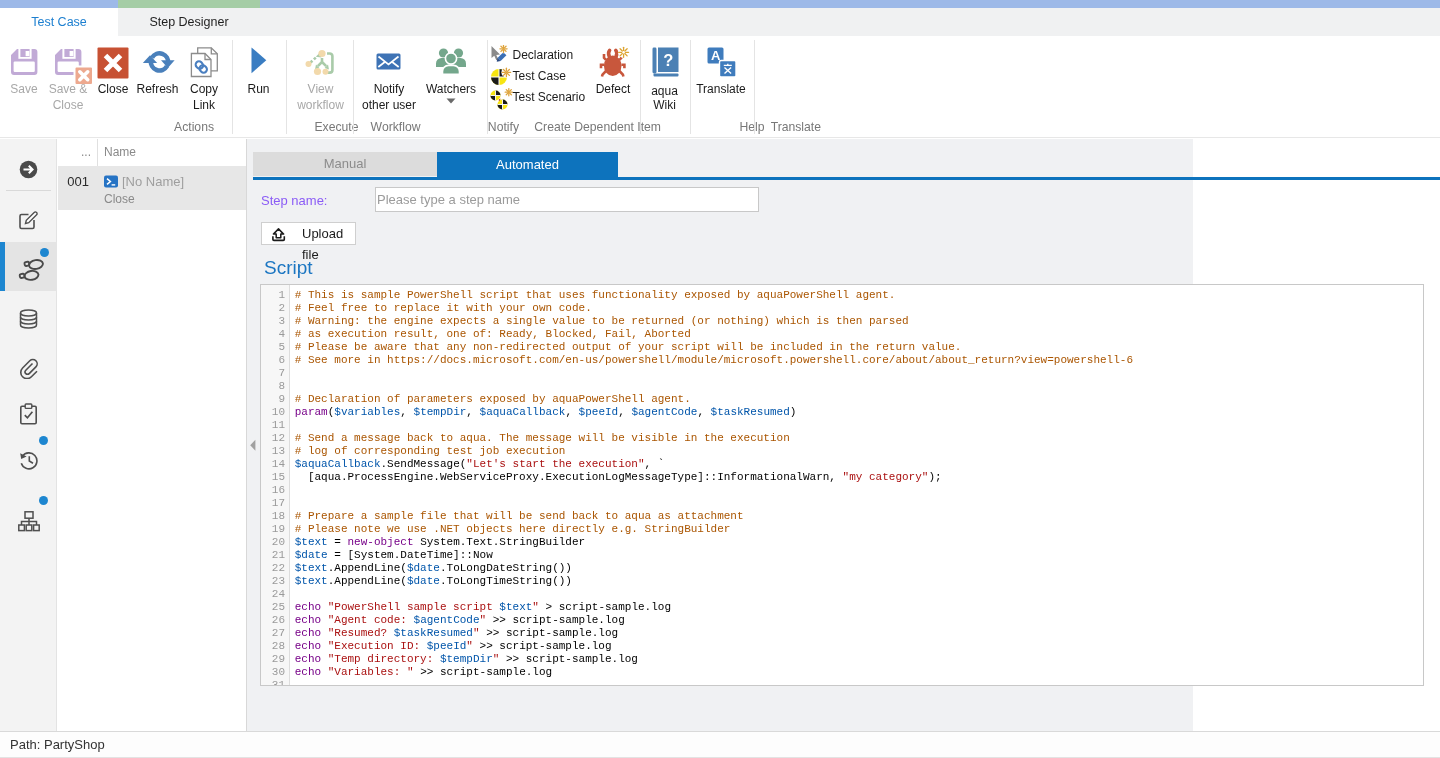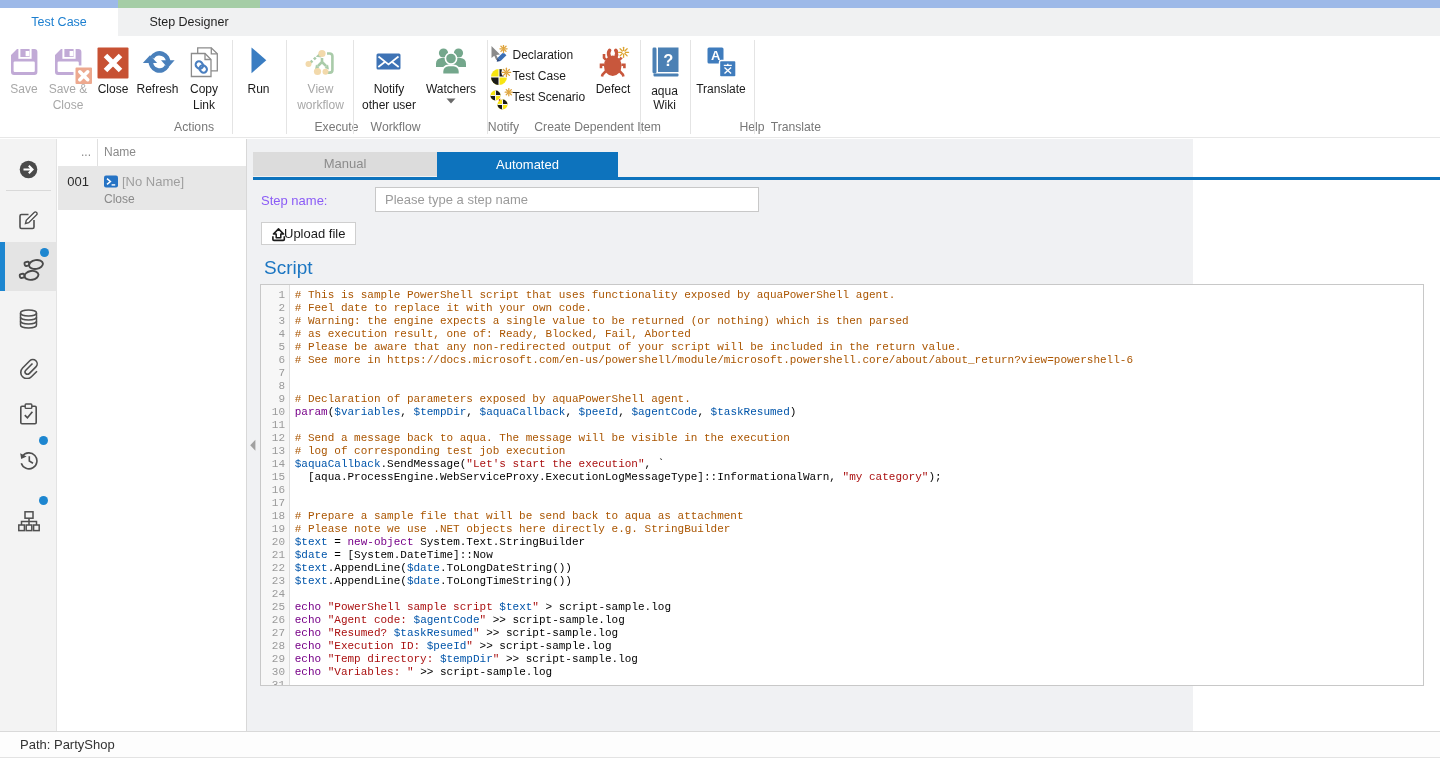--- a/index.html
+++ b/index.html
@@ -21,32 +21,32 @@
 .rl.dis{color:#a8a8a8}
 .gl{position:absolute;top:84px;font-size:12.2px;color:#787878;text-align:right;white-space:nowrap}
 .sep{position:absolute;top:4px;width:1px;height:94px;background:#e4e4e4}
 
 #sidebar{left:0;top:139px;width:57px;height:592px;background:#f3f3f3;border-right:1px solid #e3e3e3}
 #namepanel{left:58px;top:139px;width:189px;height:592px;background:#fff;border-right:1px solid #d8d8d8}
 #content{left:247px;top:139px;width:946px;height:592px;background:#f0f1f3}
 .dot{position:absolute;width:9px;height:9px;border-radius:50%;background:#1d86d0}
 
 #status{left:0;top:731px;width:1440px;height:27px;background:#fdfdfd;border-top:1px solid #d9d9d9;border-bottom:1px solid #e3e3e3;
- font-size:13px;color:#333;line-height:25px;padding-left:20px}
+ font-size:13px;color:#333;line-height:25px;padding-left:10px}
 
 #tabManual{position:absolute;left:6px;top:13px;width:184px;height:24px;background:#dcdcdc;color:#8c8c8c;
  font-size:13px;line-height:24px;text-align:center}
 #tabAuto{position:absolute;left:190px;top:13px;width:181px;height:28px;background:#0d73bd;color:#fff;
  font-size:13px;font-weight:normal;line-height:26px;text-align:center}
 #tabline{position:absolute;left:6px;top:37.5px;width:1187px;height:3px;background:#0d73bd}
 #lblStep{position:absolute;left:14px;top:54px;font-size:13px;color:#8b5cf6}
 #inpStep{position:absolute;left:128px;top:48px;width:384px;height:25px;background:#fff;border:1px solid #c8c8c8;
- font-size:13px;color:#9b9b9b;line-height:23px;padding-left:9px}
+ font-size:13px;color:#9b9b9b;line-height:23px;padding-left:1px}
 #btnUpload{position:absolute;left:14px;top:83px;width:95px;height:23px;background:#fff;border:1px solid #cfcfcf;
- font-size:13px;color:#1b1b1b;line-height:21px;padding-left:22px}
+ font-size:13px;color:#1b1b1b;line-height:21px;padding-left:40px}
 #hScript{position:absolute;left:17px;top:118px;font-size:19px;color:#1b76c2}
 
 #editor{position:absolute;left:13px;top:145px;width:1164px;height:402px;background:#fff;border:1px solid #c8c8c8;overflow:hidden}
 #gutter{position:absolute;left:0;top:0;width:29px;height:400px;background:#f7f7f7;border-right:1px solid #dddddd}
 #lnums{position:absolute;left:0;top:3.5px;width:24px;text-align:right;
  font-family:"Liberation Mono",monospace;font-size:11px;line-height:13.034px;color:#9a9a9a;white-space:pre}
 #code{position:absolute;left:33.7px;top:3.5px;font-family:"Liberation Mono",monospace;
  font-size:11px;line-height:13.034px;color:#000;white-space:pre}
 #code .c{color:#a50}
 #code .s{color:#a11}
@@ -382,21 +382,21 @@
 24
 25
 26
 27
 28
 29
 30
 31</pre>
         </div>
         <pre id="code"><span class="c"># This is sample PowerShell script that uses functionality exposed by aquaPowerShell agent.</span>
-<span class="c"># Feel date to replace it with your own code.</span>
+<span class="c"># Feel free to replace it with your own code.</span>
 <span class="c"># Warning: the engine expects a single value to be returned (or nothing) which is then parsed</span>
 <span class="c"># as execution result, one of: Ready, Blocked, Fail, Aborted</span>
 <span class="c"># Please be aware that any non-redirected output of your script will be included in the return value.</span>
 <span class="c"># See more in https://docs.microsoft.com/en-us/powershell/module/microsoft.powershell.core/about/about_return?view=powershell-6</span>
 
 
 <span class="c"># Declaration of parameters exposed by aquaPowerShell agent.</span>
 <span class="k">param</span>(<span class="v">$variables</span>, <span class="v">$tempDir</span>, <span class="v">$aquaCallback</span>, <span class="v">$peeId</span>, <span class="v">$agentCode</span>, <span class="v">$taskResumed</span>)
 
 <span class="c"># Send a message back to aqua. The message will be visible in the execution</span>

